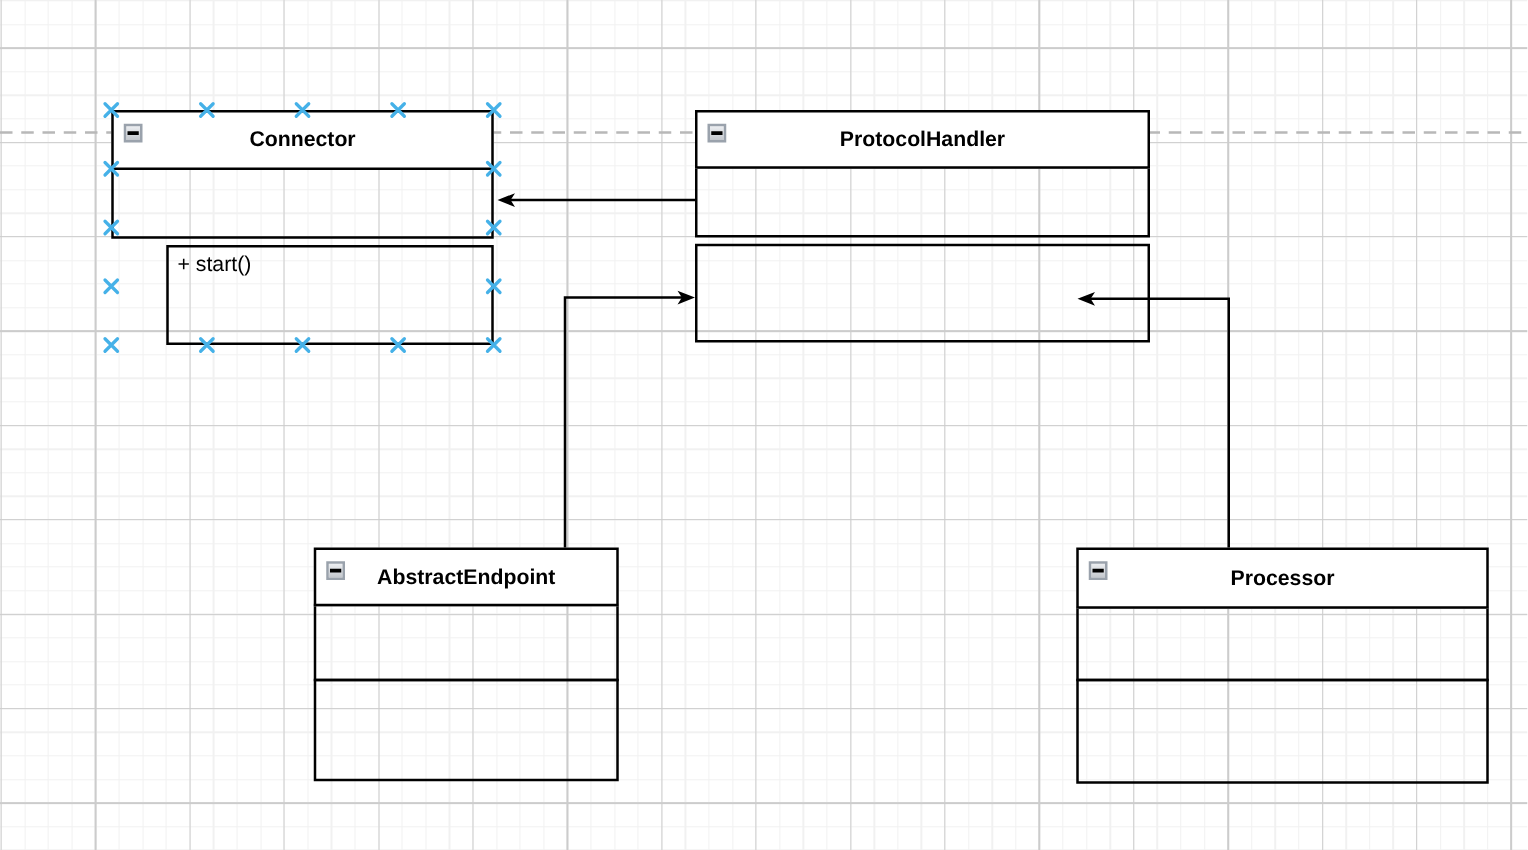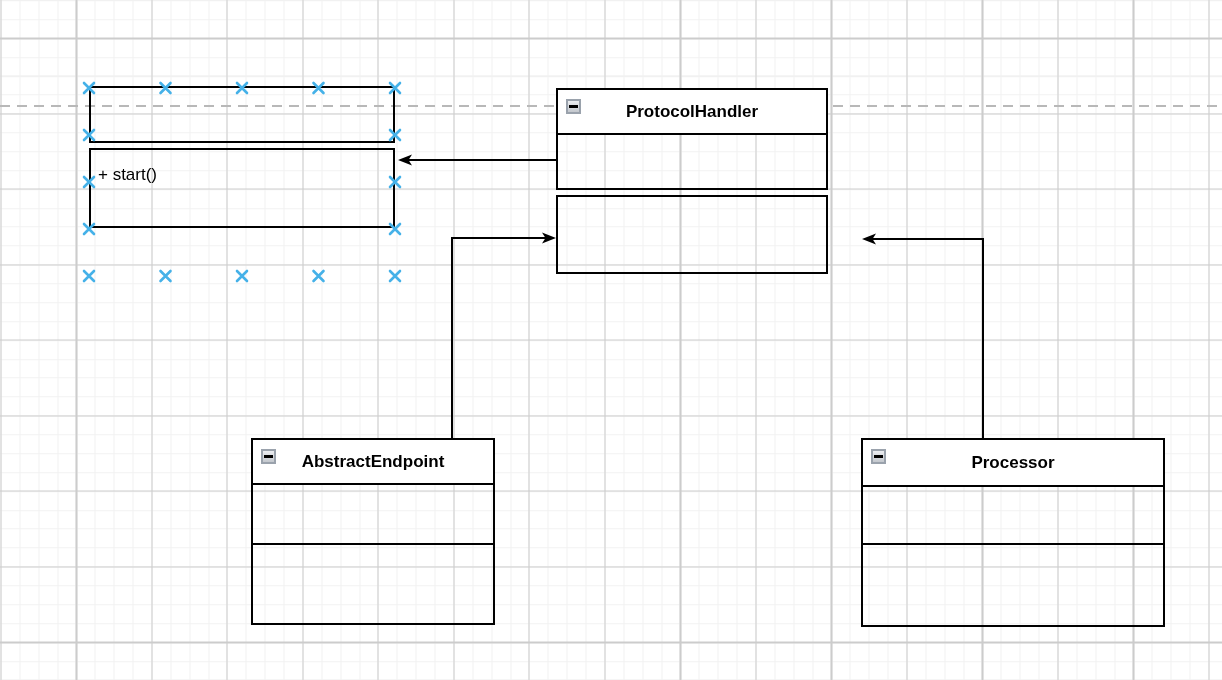--- a/index.html
+++ b/index.html
@@ -34,50 +34,56 @@
     position:absolute;left:1px;top:4px;width:9px;height:3px;background:#000;
   }
   .attrs-sec{margin-top:-2px;}
   .methods-sec{font-size:17px;color:#000;}
   .method-line{padding-left:7px;line-height:27px;white-space:pre;}
   
   #cls-connector{left:89px;top:88px;width:306px;}
   #cls-connector .title-bar{height:48px;}
   #cls-connector .title-text{line-height:44px;}
   #cls-connector .attrs-sec{height:57px;}
-  #cls-connector .methods-sec{margin-top:5px;height:80px;padding-top:11px;}
+  #cls-connector .methods-sec{margin-top:5px;height:80px;margin-left:44px;}
   
-  #cls-protocolhandler{left:556px;top:88px;width:272px;}
+  #cls-protocolhandler{left:556px;top:88px;width:364px;}
   #cls-protocolhandler .title-bar{height:47px;}
   #cls-protocolhandler .title-text{line-height:43px;}
   #cls-protocolhandler .attrs-sec{height:57px;}
   #cls-protocolhandler .methods-sec{margin-top:5px;height:79px;}
   
   #cls-abstractendpoint{left:251px;top:438px;width:244px;}
   #cls-abstractendpoint .title-bar{height:47px;}
   #cls-abstractendpoint .title-text{line-height:43px;}
   #cls-abstractendpoint .attrs-sec{height:62px;}
   #cls-abstractendpoint .methods-sec{margin-top:-2px;height:82px;}
   
-  #cls-processor{left:861px;top:438px;width:304px;}
+  #cls-processor{left:861px;top:438px;width:330px;}
   #cls-processor .title-bar{height:49px;}
   #cls-processor .title-text{line-height:45px;}
   #cls-processor .attrs-sec{height:60px;}
   #cls-processor .methods-sec{margin-top:-2px;height:84px;}
 </style>
 </head>
 <body>
 
 <div class="canvas">
 
   <svg class="layer underlay">
     <line x1="0" y1="106" x2="1222" y2="106" stroke="#b8b8b8" stroke-width="2" stroke-dasharray="10 7"></line>
   </svg>
 
   <div class="uml-class" id="cls-connector">
+    <div class="sec title-bar">
+      <span class="collapse-btn">
+        <span class="minus-glyph"></span>
+      </span>
+      <span class="title-text">Connector</span>
+    </div>
     <div class="sec attrs-sec"></div>
     <div class="sec methods-sec">
       <div class="method-line">+ start()</div>
     </div>
   </div>
 
   <div class="uml-class" id="cls-protocolhandler">
     <div class="sec title-bar">
       <span class="collapse-btn">
         <span class="minus-glyph"></span>

